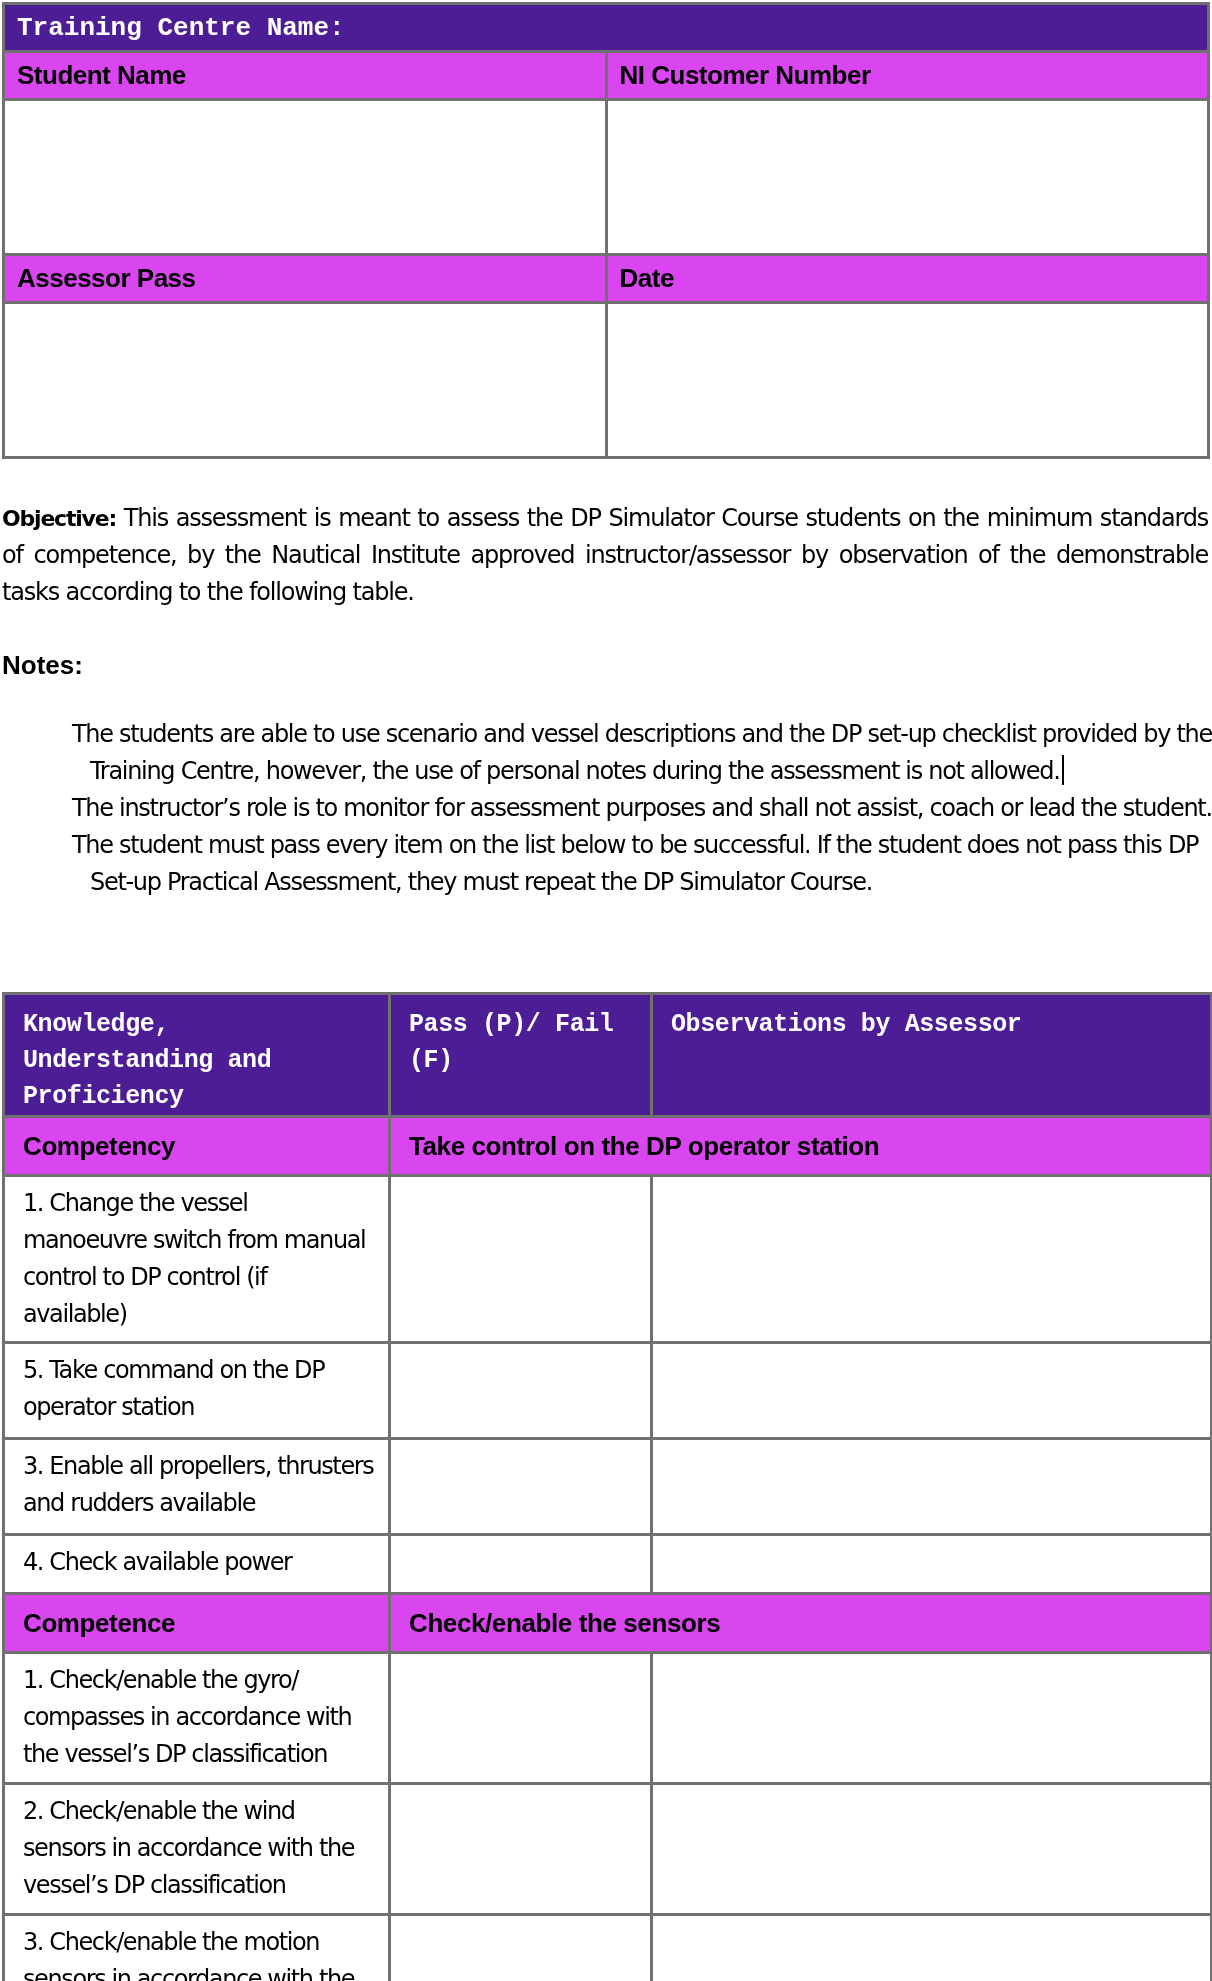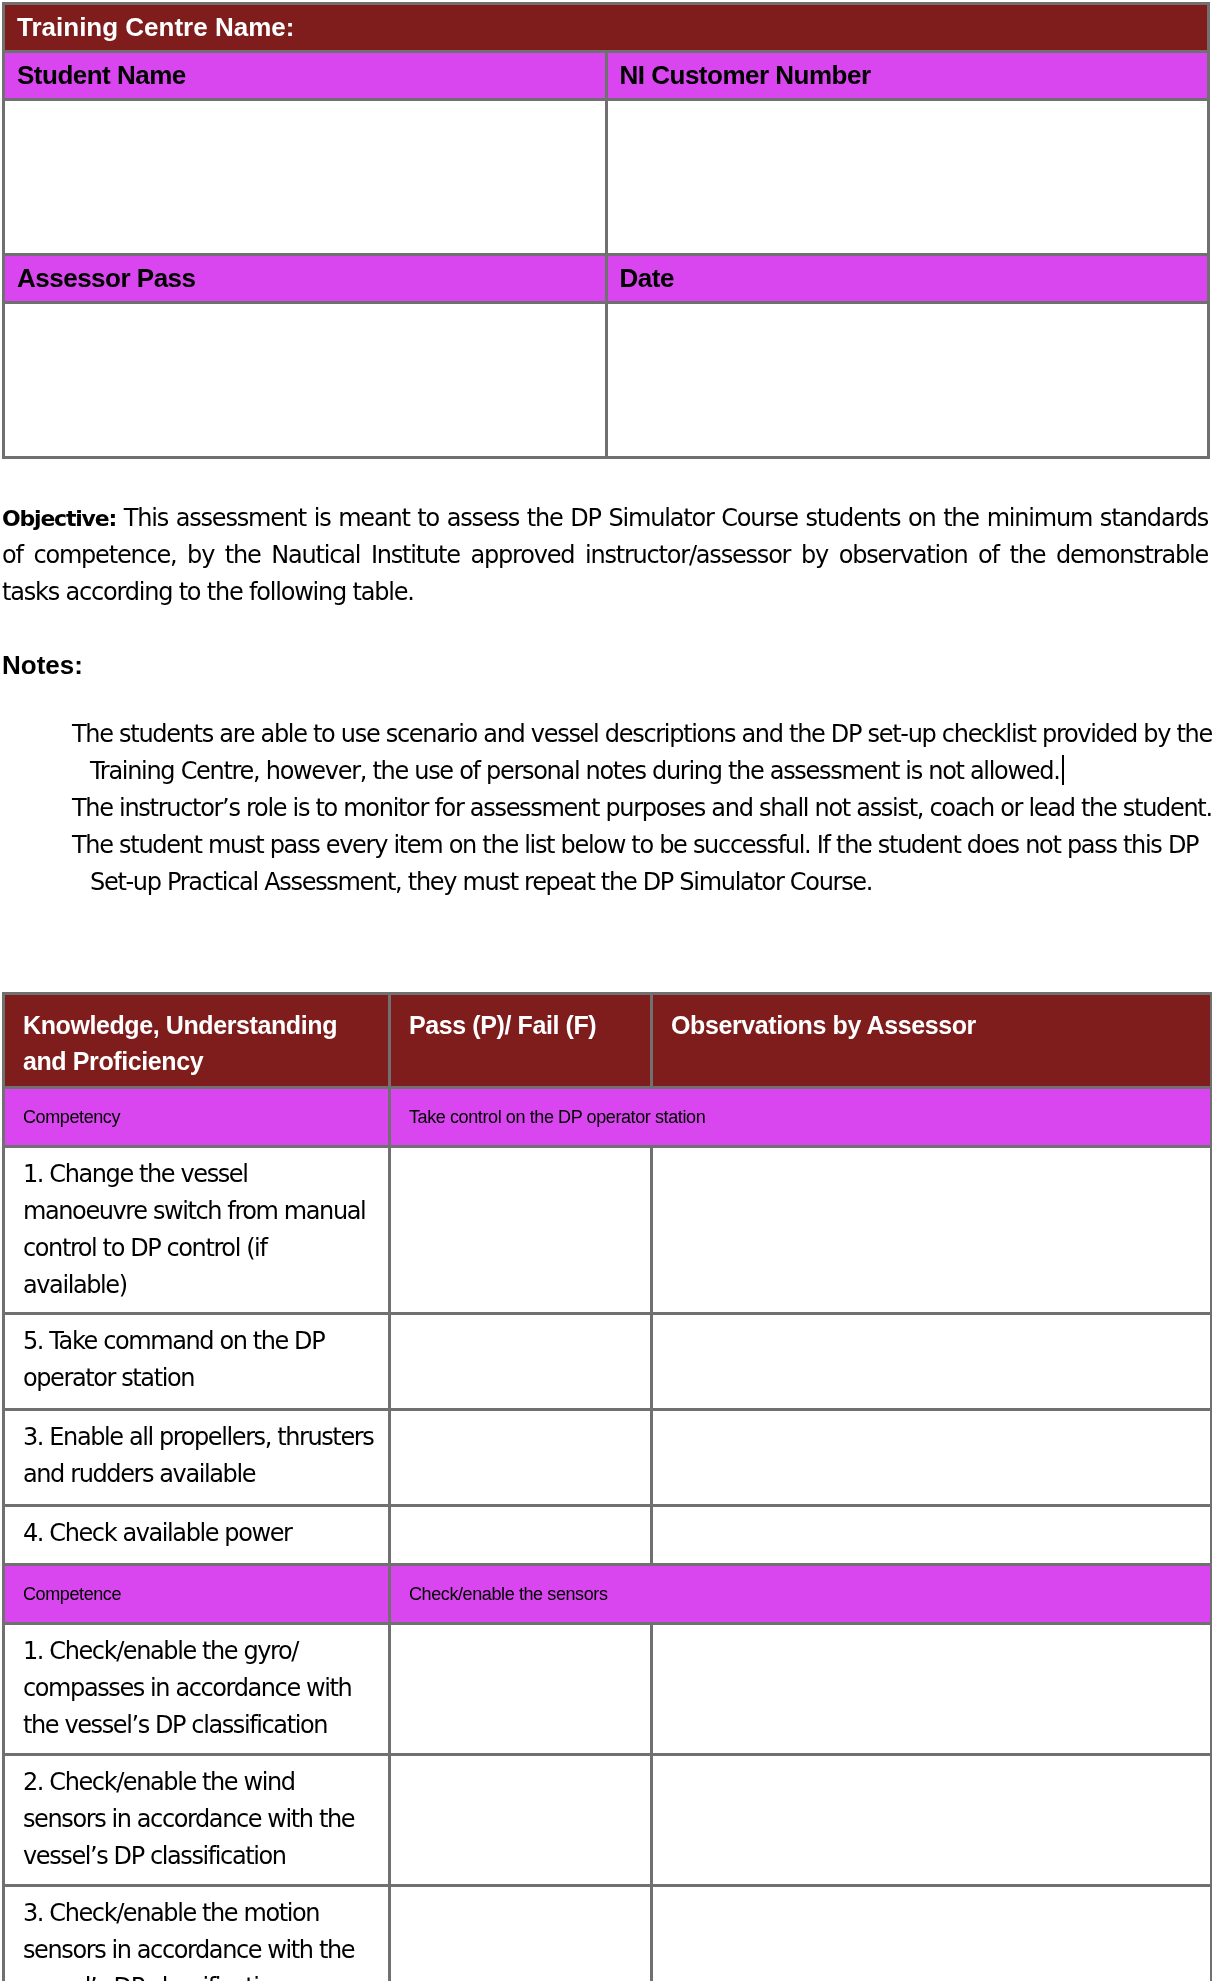--- a/index.html
+++ b/index.html
@@ -1,19 +1,19 @@
 <!DOCTYPE html>
 <html><head>
   <meta charset="utf-8">
   <style>
     * { box-sizing: border-box; margin: 0; padding: 0; }
     html, body { width: 1212px; height: 1981px; background: #ffffff; overflow: hidden; }
     body { font-family: "Liberation Sans", sans-serif; color: #000; position: relative; }
 
-    .navy { background: #7f1d1d; color: #ffffff; }
+    .navy { background: #4c1d95; color: #ffffff; font-family: Liberation Mono, monospace; }
     .lav  { background: #d946ef; color: #000; }
 
     
     .info-table {
       position: absolute; left: 2px; top: 2px; width: 1208px;
       border-collapse: collapse; table-layout: fixed;
     }
     .info-table td { border: 3px solid #707070; padding: 0 12px; vertical-align: middle; }
     .info-table .title-cell { height: 48px; font-weight: bold; font-size: 26px; }
     .info-table .label-cell { height: 48px; font-weight: bold; font-size: 26px; letter-spacing: -0.5px; }
@@ -46,21 +46,21 @@
       border-collapse: collapse; table-layout: fixed;
     }
     .assess-table td { border: 3px solid #707070; padding: 0 18px; vertical-align: middle; }
     .assess-table col.c1 { width: 386px; }
     .assess-table col.c2 { width: 262px; }
     .assess-table col.c3 { width: 560px; }
     .assess-table .head-cell {
       height: 94px; font-weight: bold; font-size: 25px; line-height: 36px;
       vertical-align: top; padding-top: 12px; letter-spacing: -0.4px;
     }
-    .assess-table .section-cell { height: 59px; font-weight: normal; font-size: 18px; letter-spacing: -0.4px; }
+    .assess-table .section-cell { height: 59px; font-weight: bold; font-size: 26px; letter-spacing: -0.4px; }
     .assess-table .task-cell {
       font-family: "DejaVu Sans", sans-serif; font-size: 24px; line-height: 37px;
       letter-spacing: -1.4px; padding: 8px 12px 8px 18px; vertical-align: top;
     }
     .assess-table .empty-cell { background: #ffffff; }
     .r-3 { height: 131px; }
     .r-2 { height: 96px; }
     .r-1 { height: 59px; }
   </style>
 </head>

